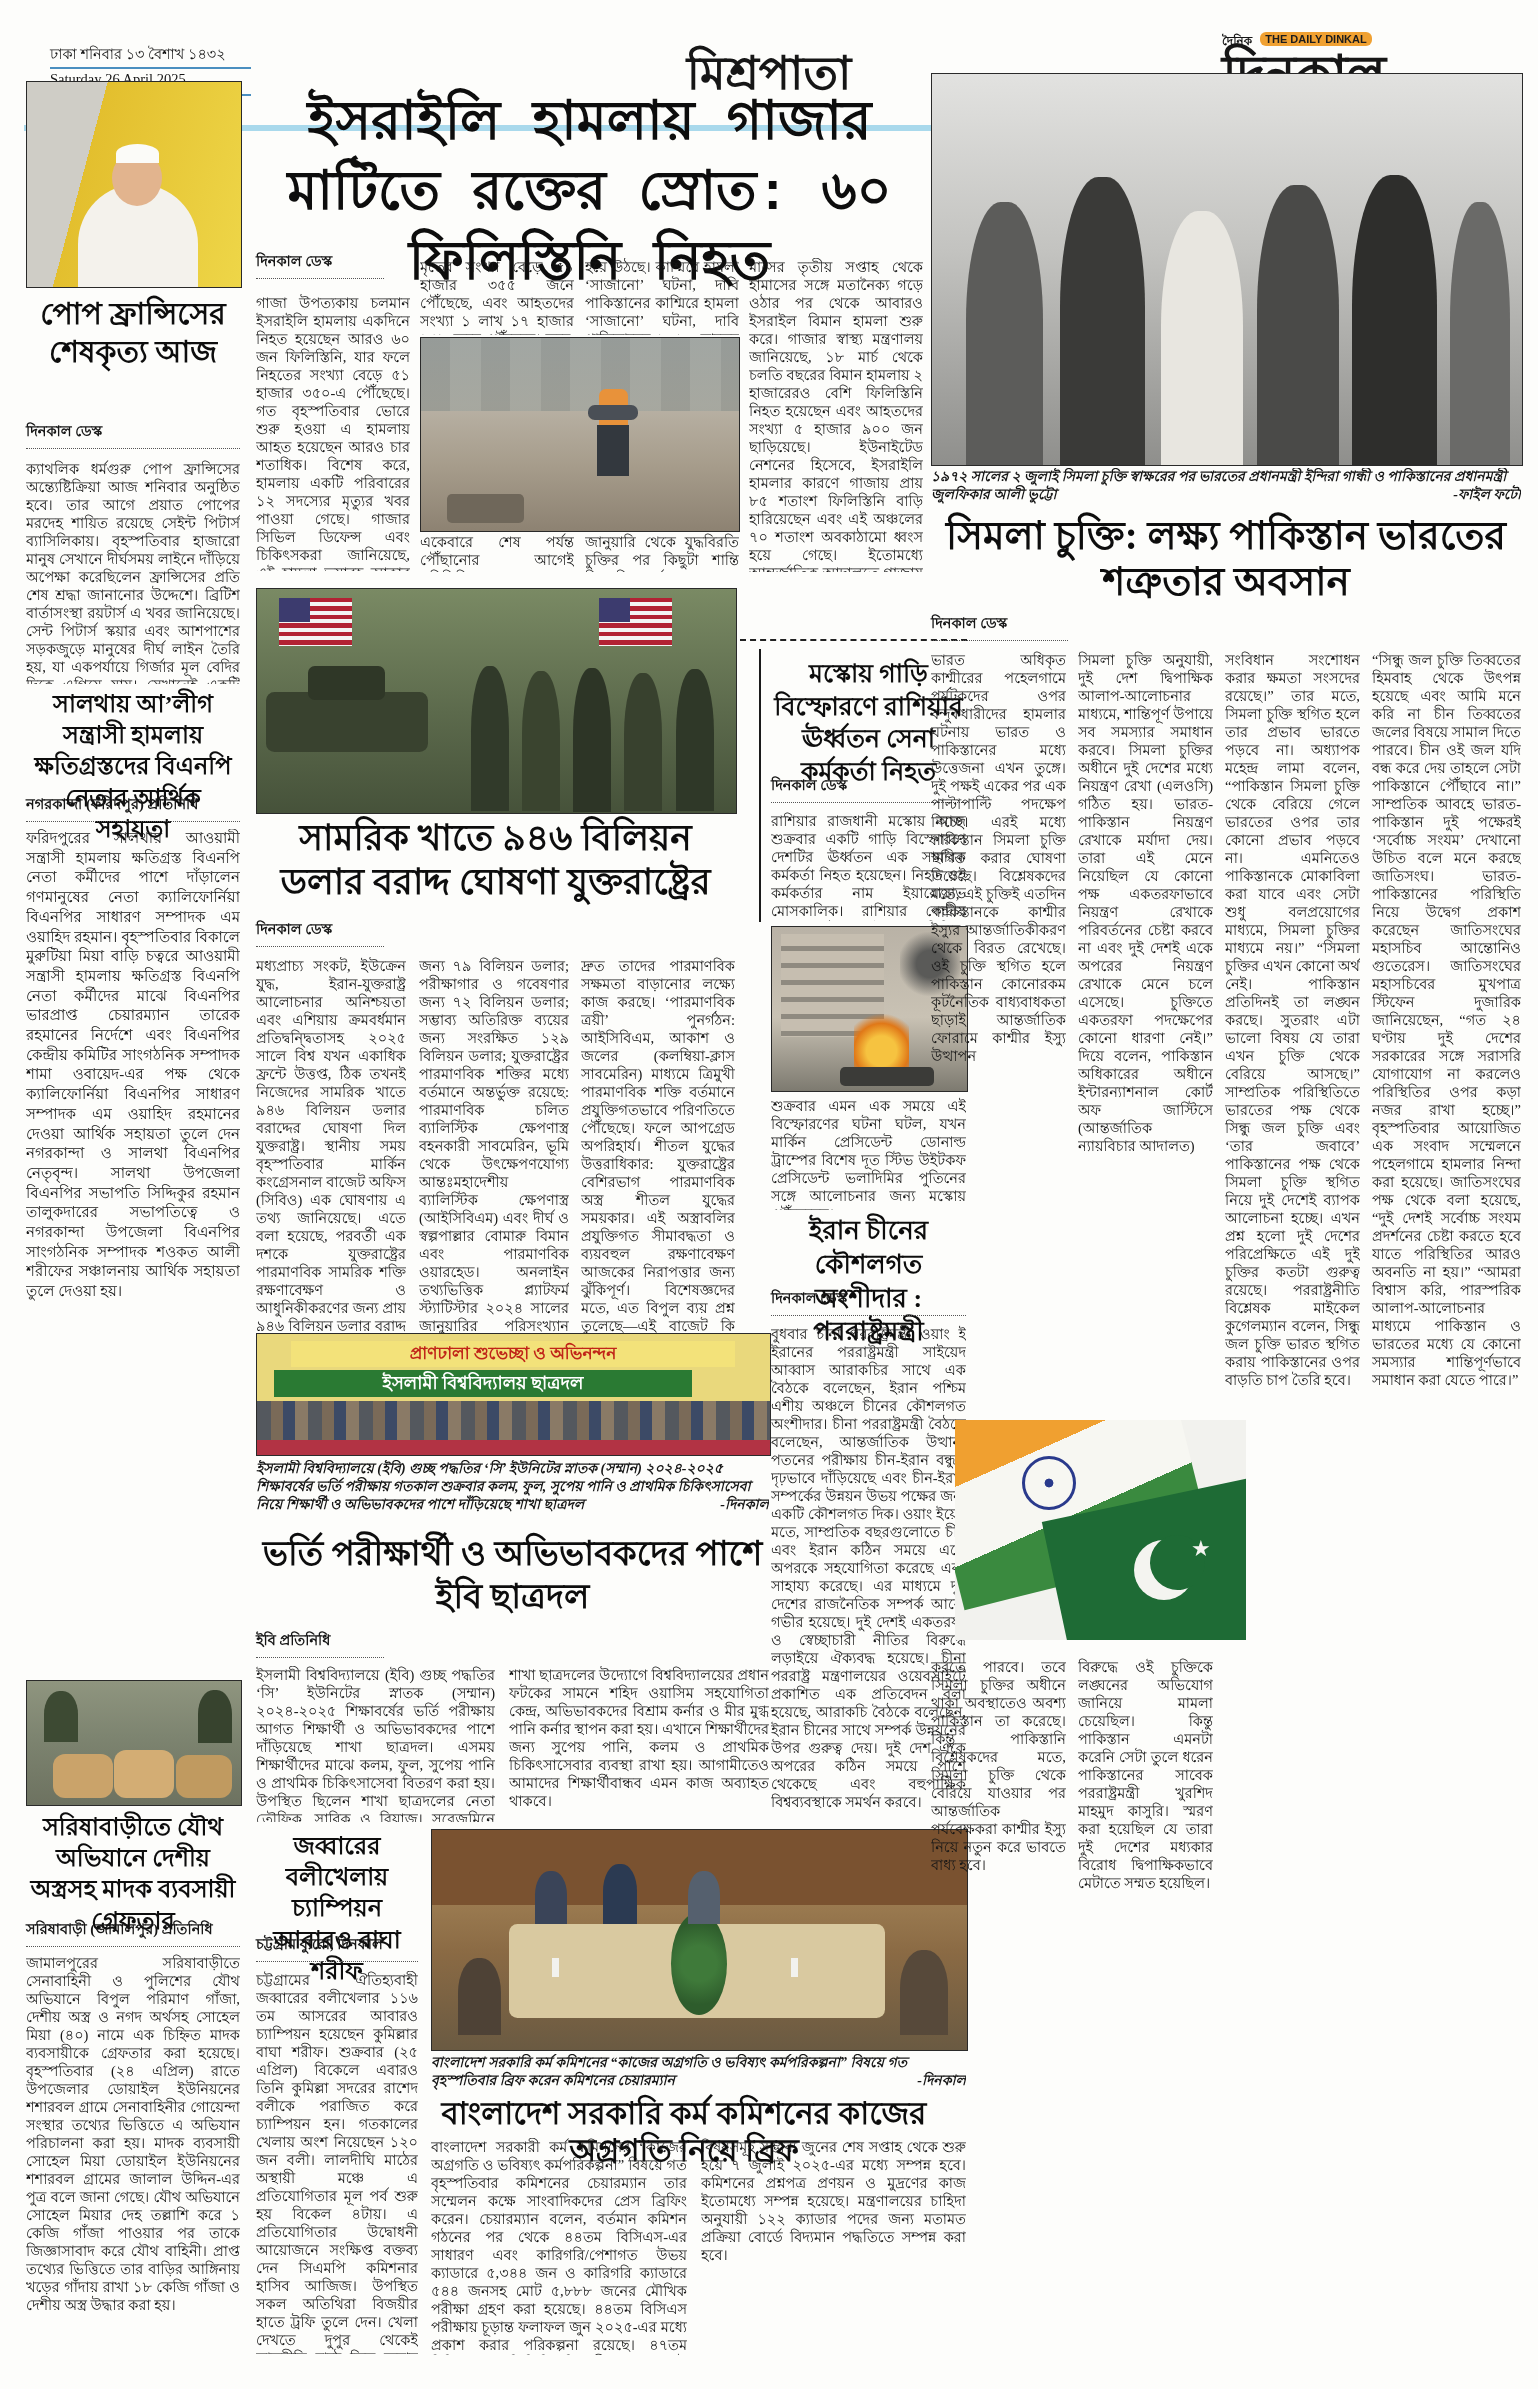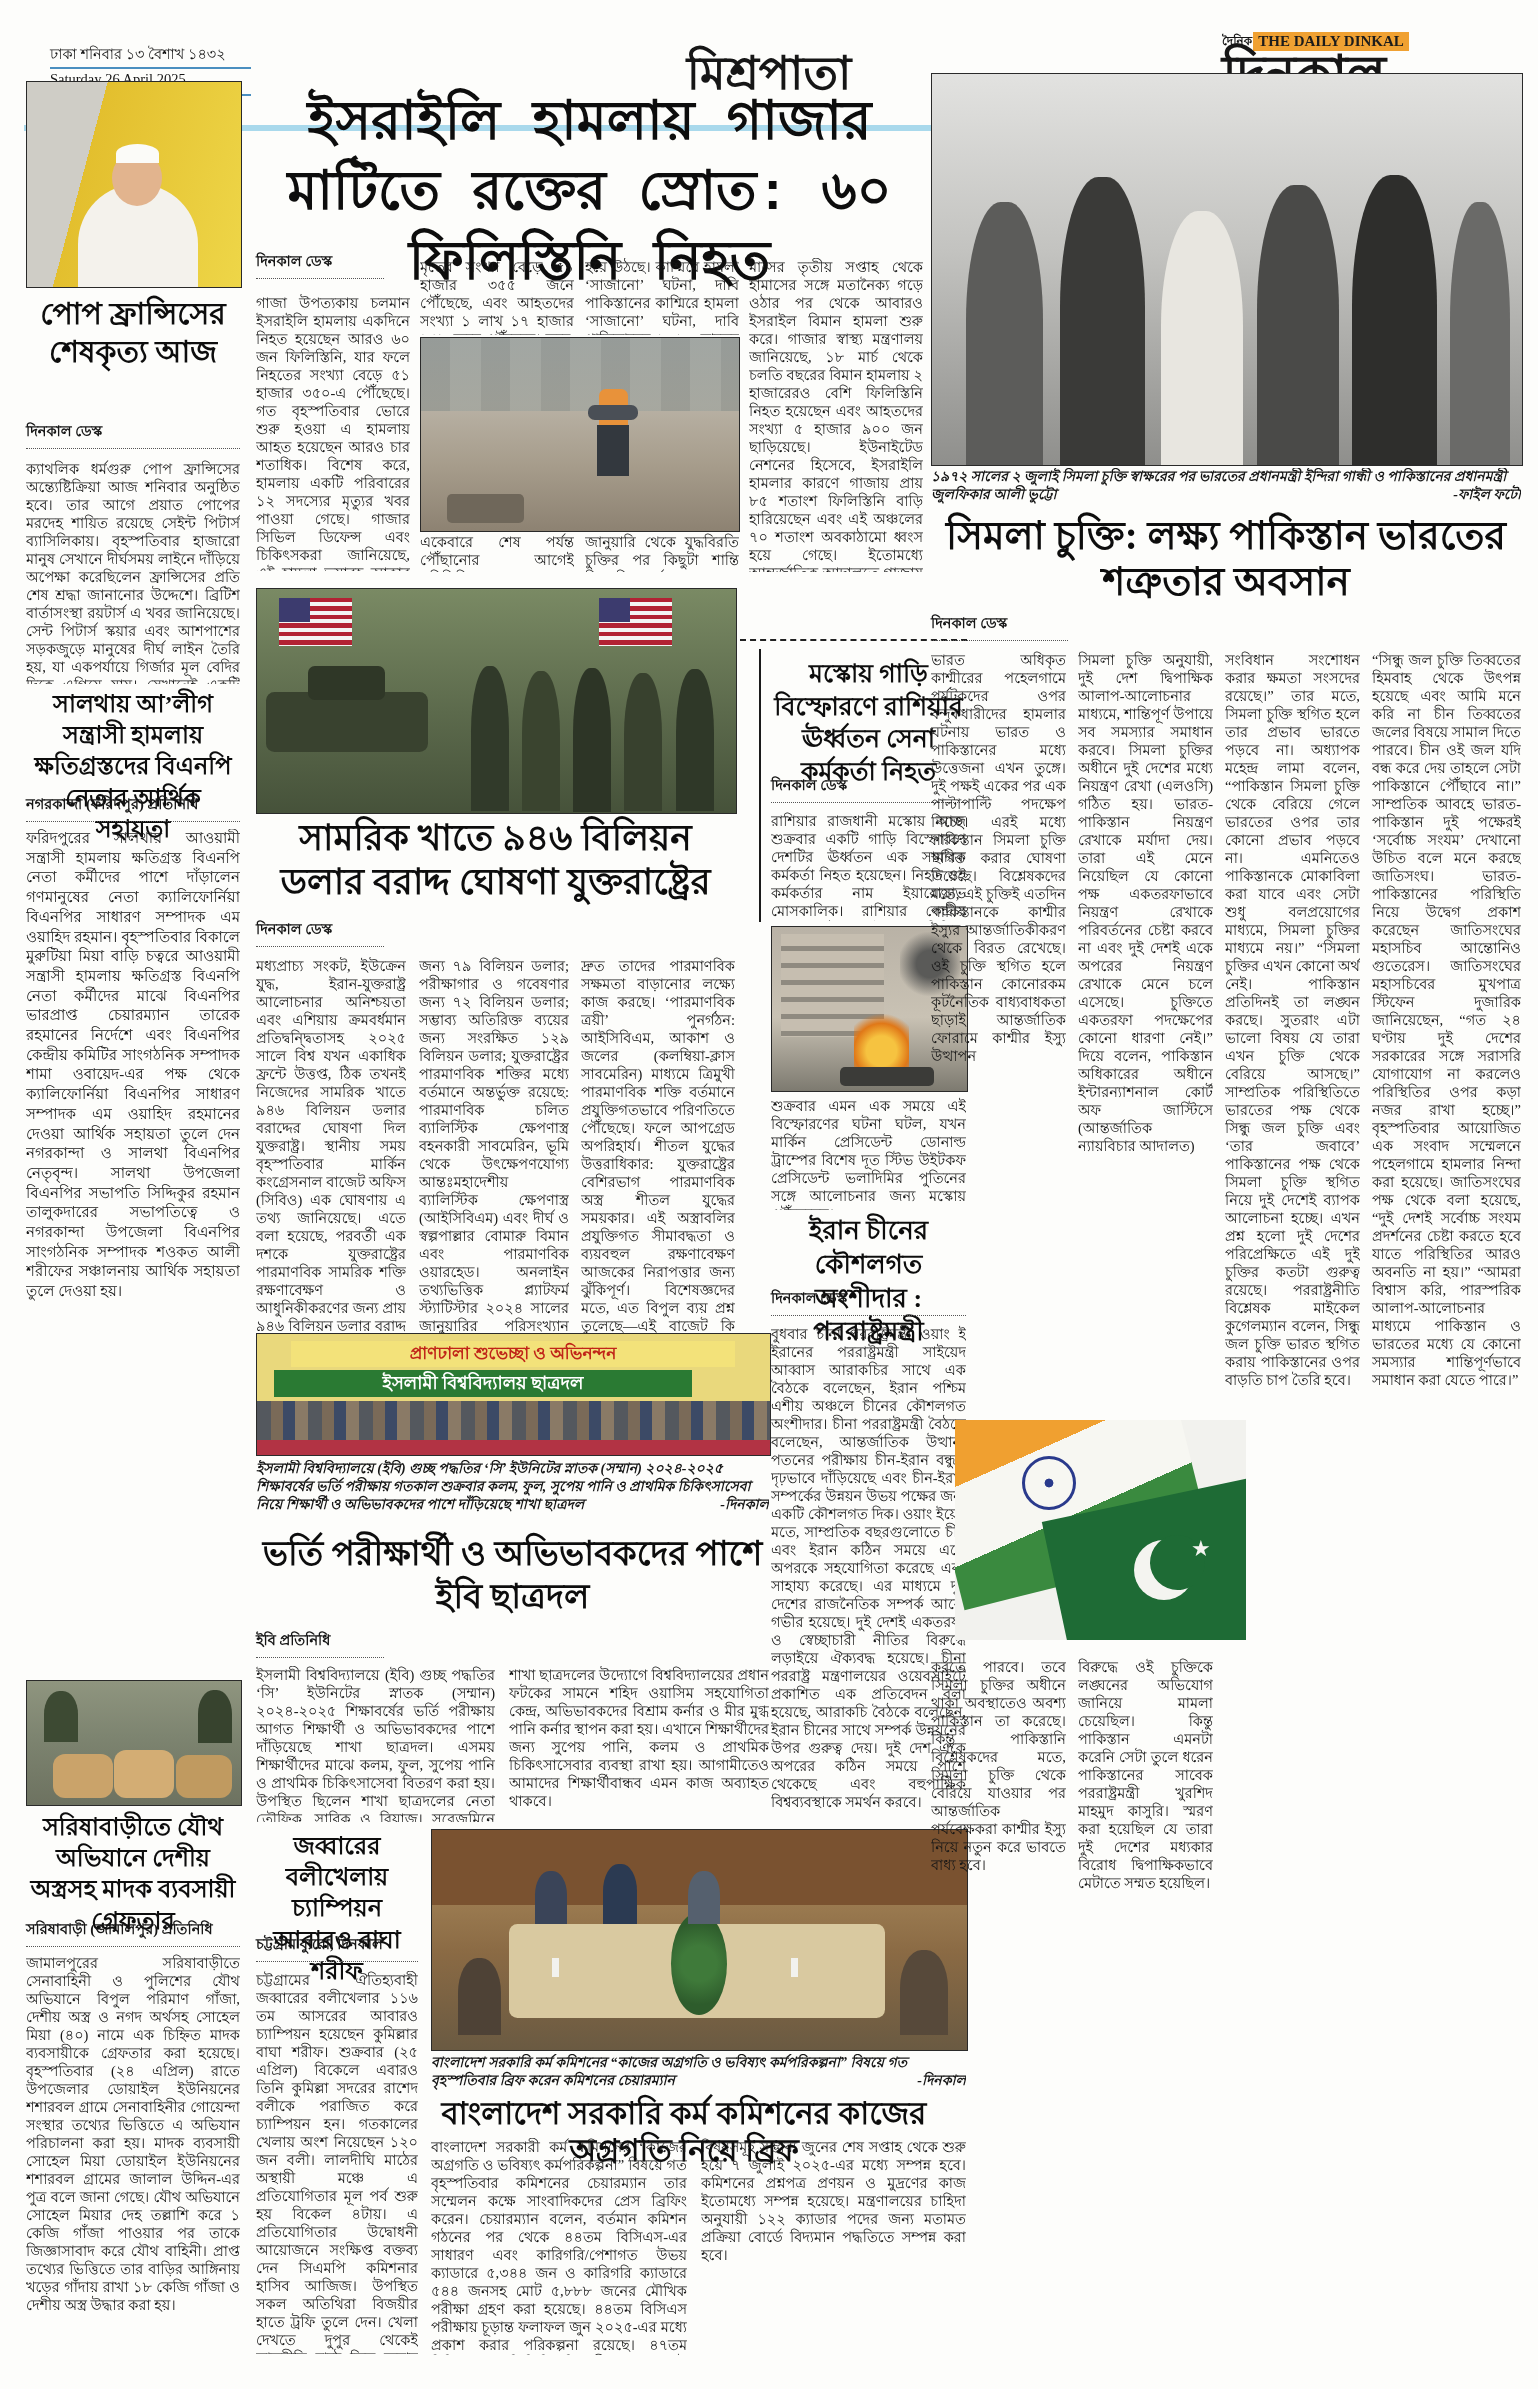--- a/index.html
+++ b/index.html
@@ -11,22 +11,22 @@
   .bodytext{font-size:14.5px;line-height:18px;text-align:justify;overflow:hidden;}
   .caption{font-size:14px;line-height:18px;font-style:italic;font-weight:bold;overflow:hidden;}
   .photo{border:0.9px solid #2a2a2a;overflow:hidden;position:absolute;}
   
   .date-block{font-size:14.5px;line-height:1.5;}
   .date-block .d1{border-bottom:2.6px double #4a8fc0;padding-bottom:1.7px;}
   .date-block .d2{border-bottom:2.6px double #4a8fc0;padding-bottom:2.6px;font-family:"Liberation Serif",serif;}
   .page-title{font-size:46px;font-weight:bold;text-align:center;}
   .logo-name{font-size:53px;font-weight:bold;line-height:0.9;letter-spacing:-0.9px;}
   .logo-daily{font-size:12px;font-weight:bold;}
-  .logo-en{background:#f0a132;color:#1c1c1c;font-family:Liberation Serif, serif;
-           font-size:15px;font-weight:bold;padding:0.9px 5.1px;}
+  .logo-en{background:#f0a132;color:#1c1c1c;font-family:Liberation Sans, sans-serif;
+           font-size:11px;font-weight:bold;padding:0.9px 5.1px;border-radius:6px;}
   .logo-tag{font-size:13px;font-weight:bold;}
   .page-num{font-size:63px;font-weight:bold;line-height:1;}
   .header-rule{background:#a9d9ec;height:6px;}
   .vrule{width:1.7px;background:#1b1b1b;}
   .dashrule{border-top:2.6px dashed #222;}
   
   .fig{position:absolute;}
   .flag-us{width:73px;height:48px;background:repeating-linear-gradient(180deg,#b22234 0 4.3px,#f4f4f4 4.3px 8.5px);}
   .flag-us::after{content:"";position:absolute;left:0;top:0;width:31px;height:24px;background:#3c3b6e;}
   .sil{background:#2e2e2e;border-radius:45% 45% 0 0;}
@@ -38,21 +38,21 @@
 
   <div class="abs date-block" style="left:50px;top:44px;width:201px;">
     <div class="d1">ঢাকা শনিবার ১৩ বৈশাখ ১৪৩২</div>
     <div class="d2">Saturday 26 April 2025</div>
   </div>
   <div class="abs page-title" style="left:564px;top:38px;width:410px;">মিশ্রপাতা</div>
 
   <div class="abs" style="left:1222px;top:32px;width:291px;">
     <div style="display:flex;align-items:flex-end;gap:8.5px;">
       <div>
-        <div style="display:flex;align-items:flex-start;gap:1px;text-align:center;">
+        <div style="display:flex;align-items:flex-start;gap:8px;text-align:center;">
           <span class="logo-daily">দৈনিক</span>
           <span class="logo-en">THE DAILY DINKAL</span>
         </div>
         <div class="logo-name">দিনকাল</div>
         <div class="logo-tag">দেশ ও জনগণের কথা বলে</div>
       </div>
       <div class="page-num">৩</div>
     </div>
   </div>
   <div class="abs header-rule" style="left:24px;top:125px;width:1490px;"></div>

